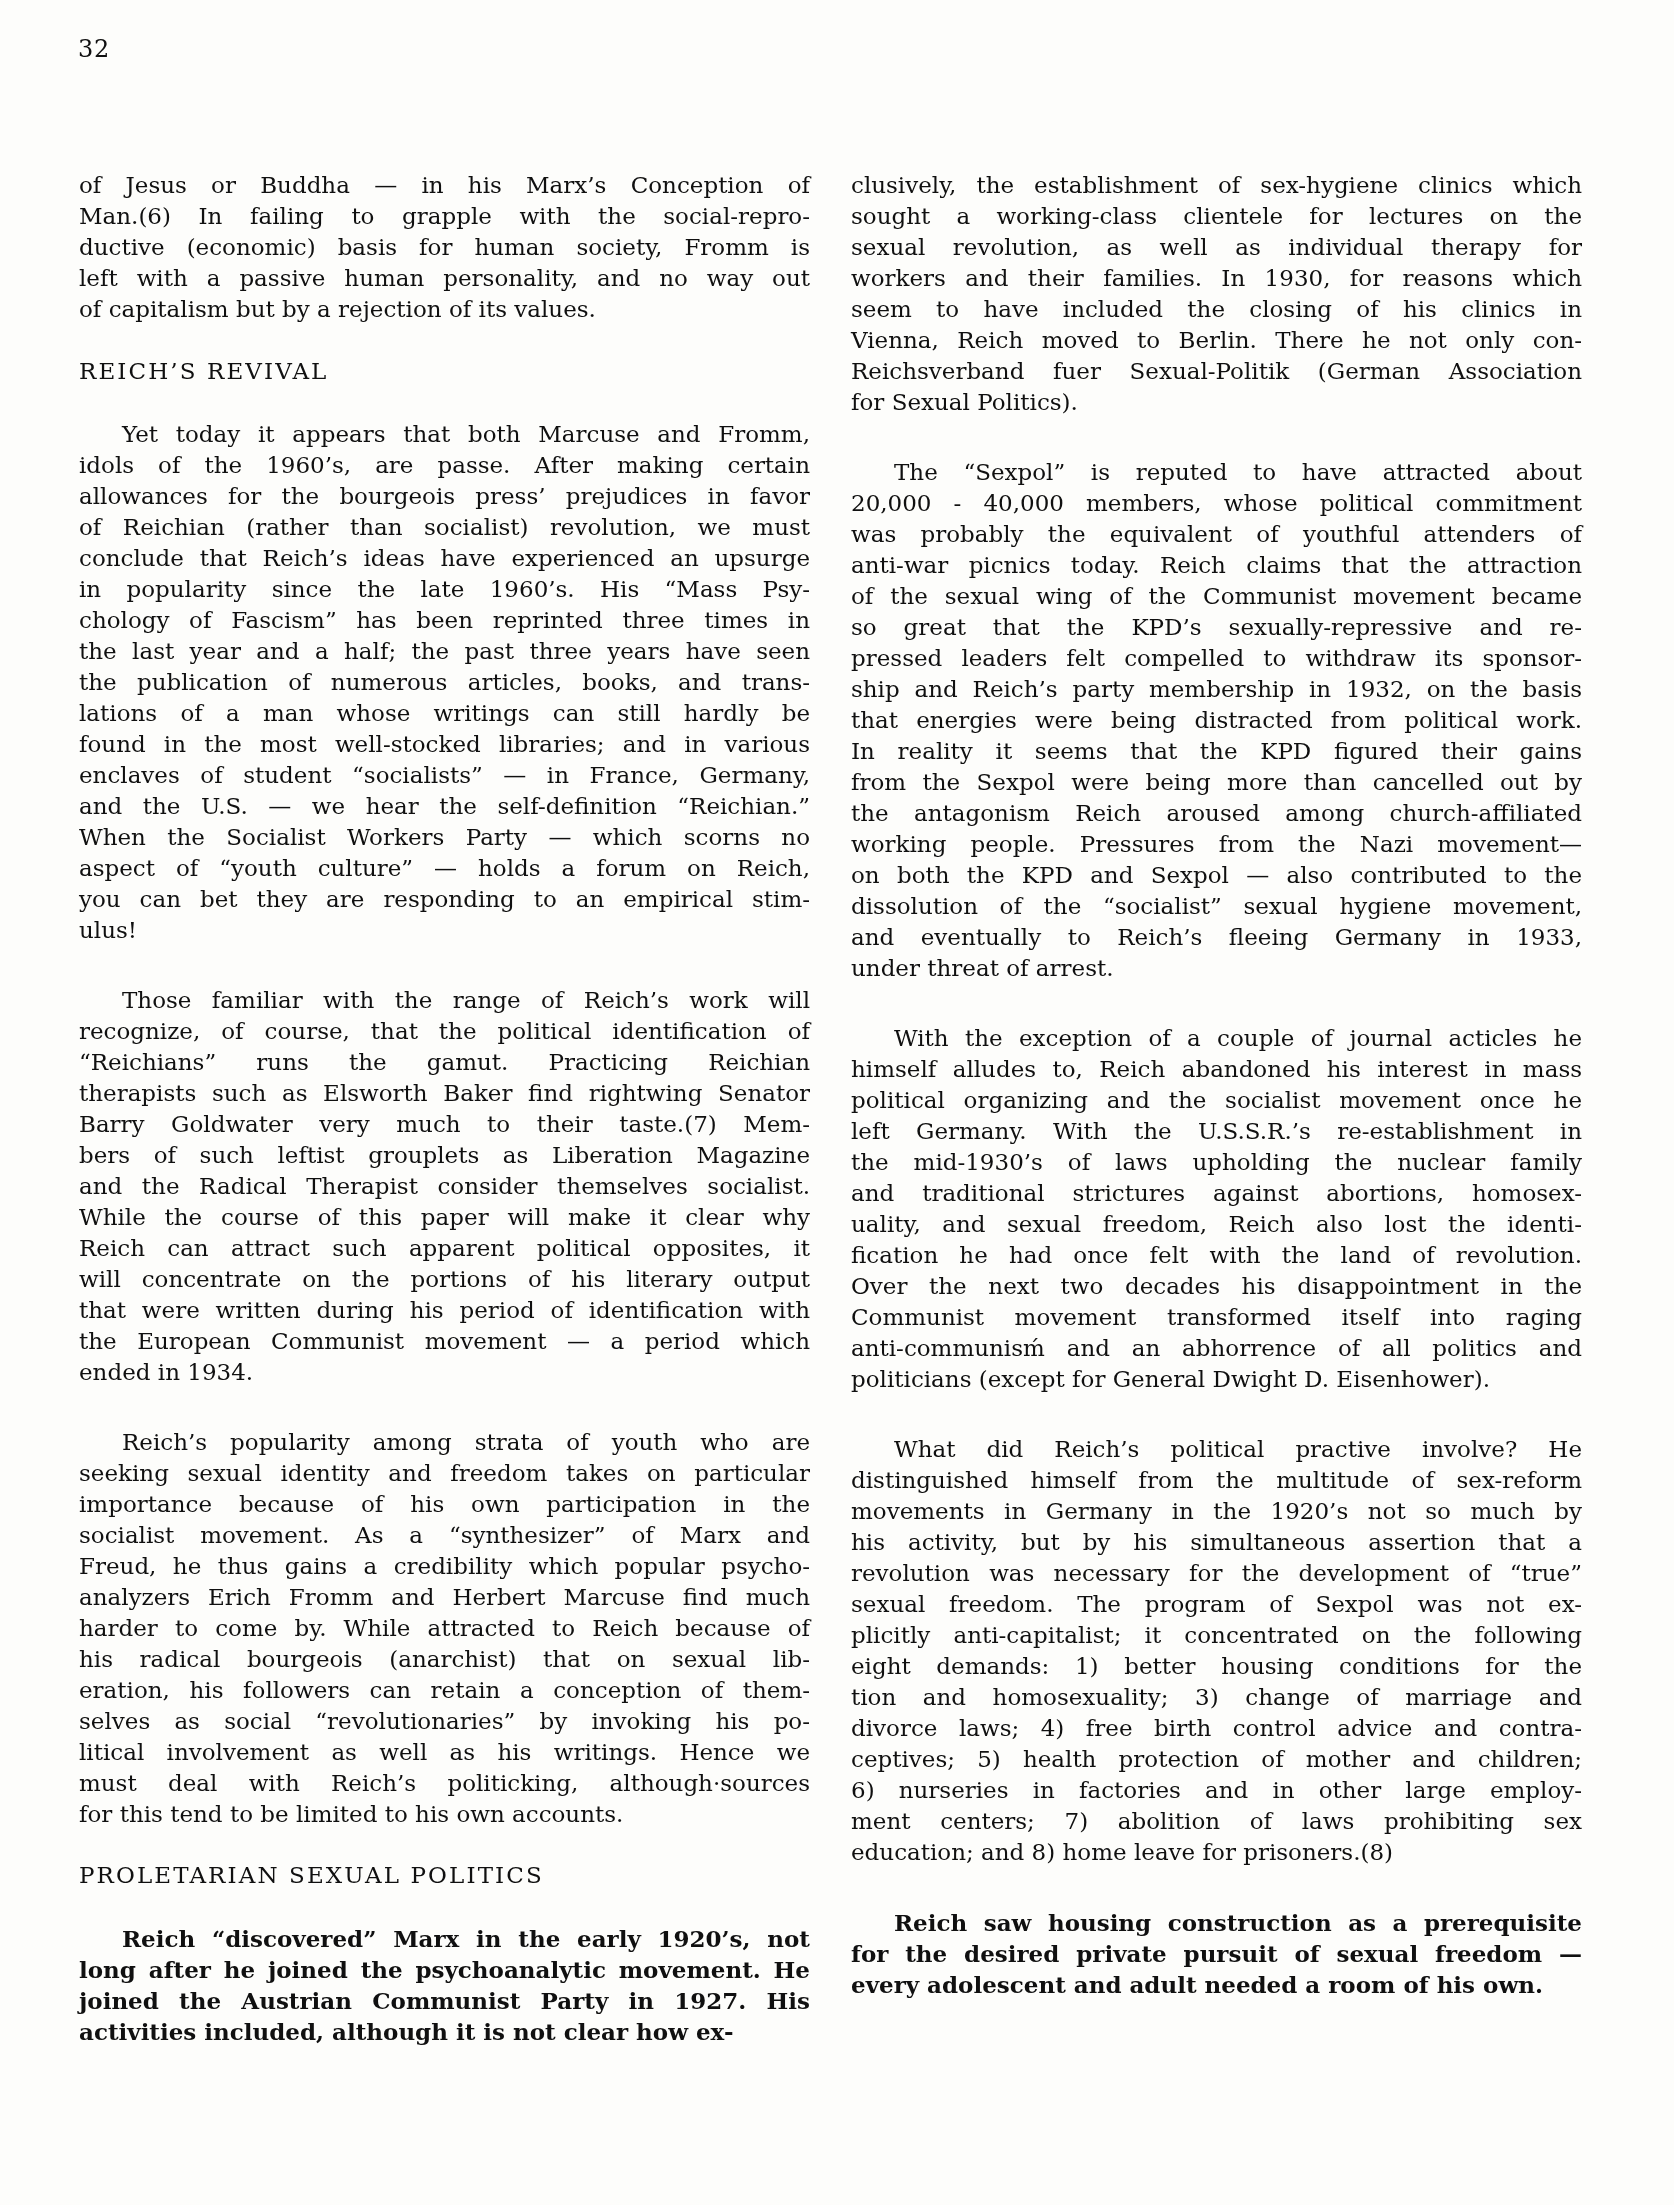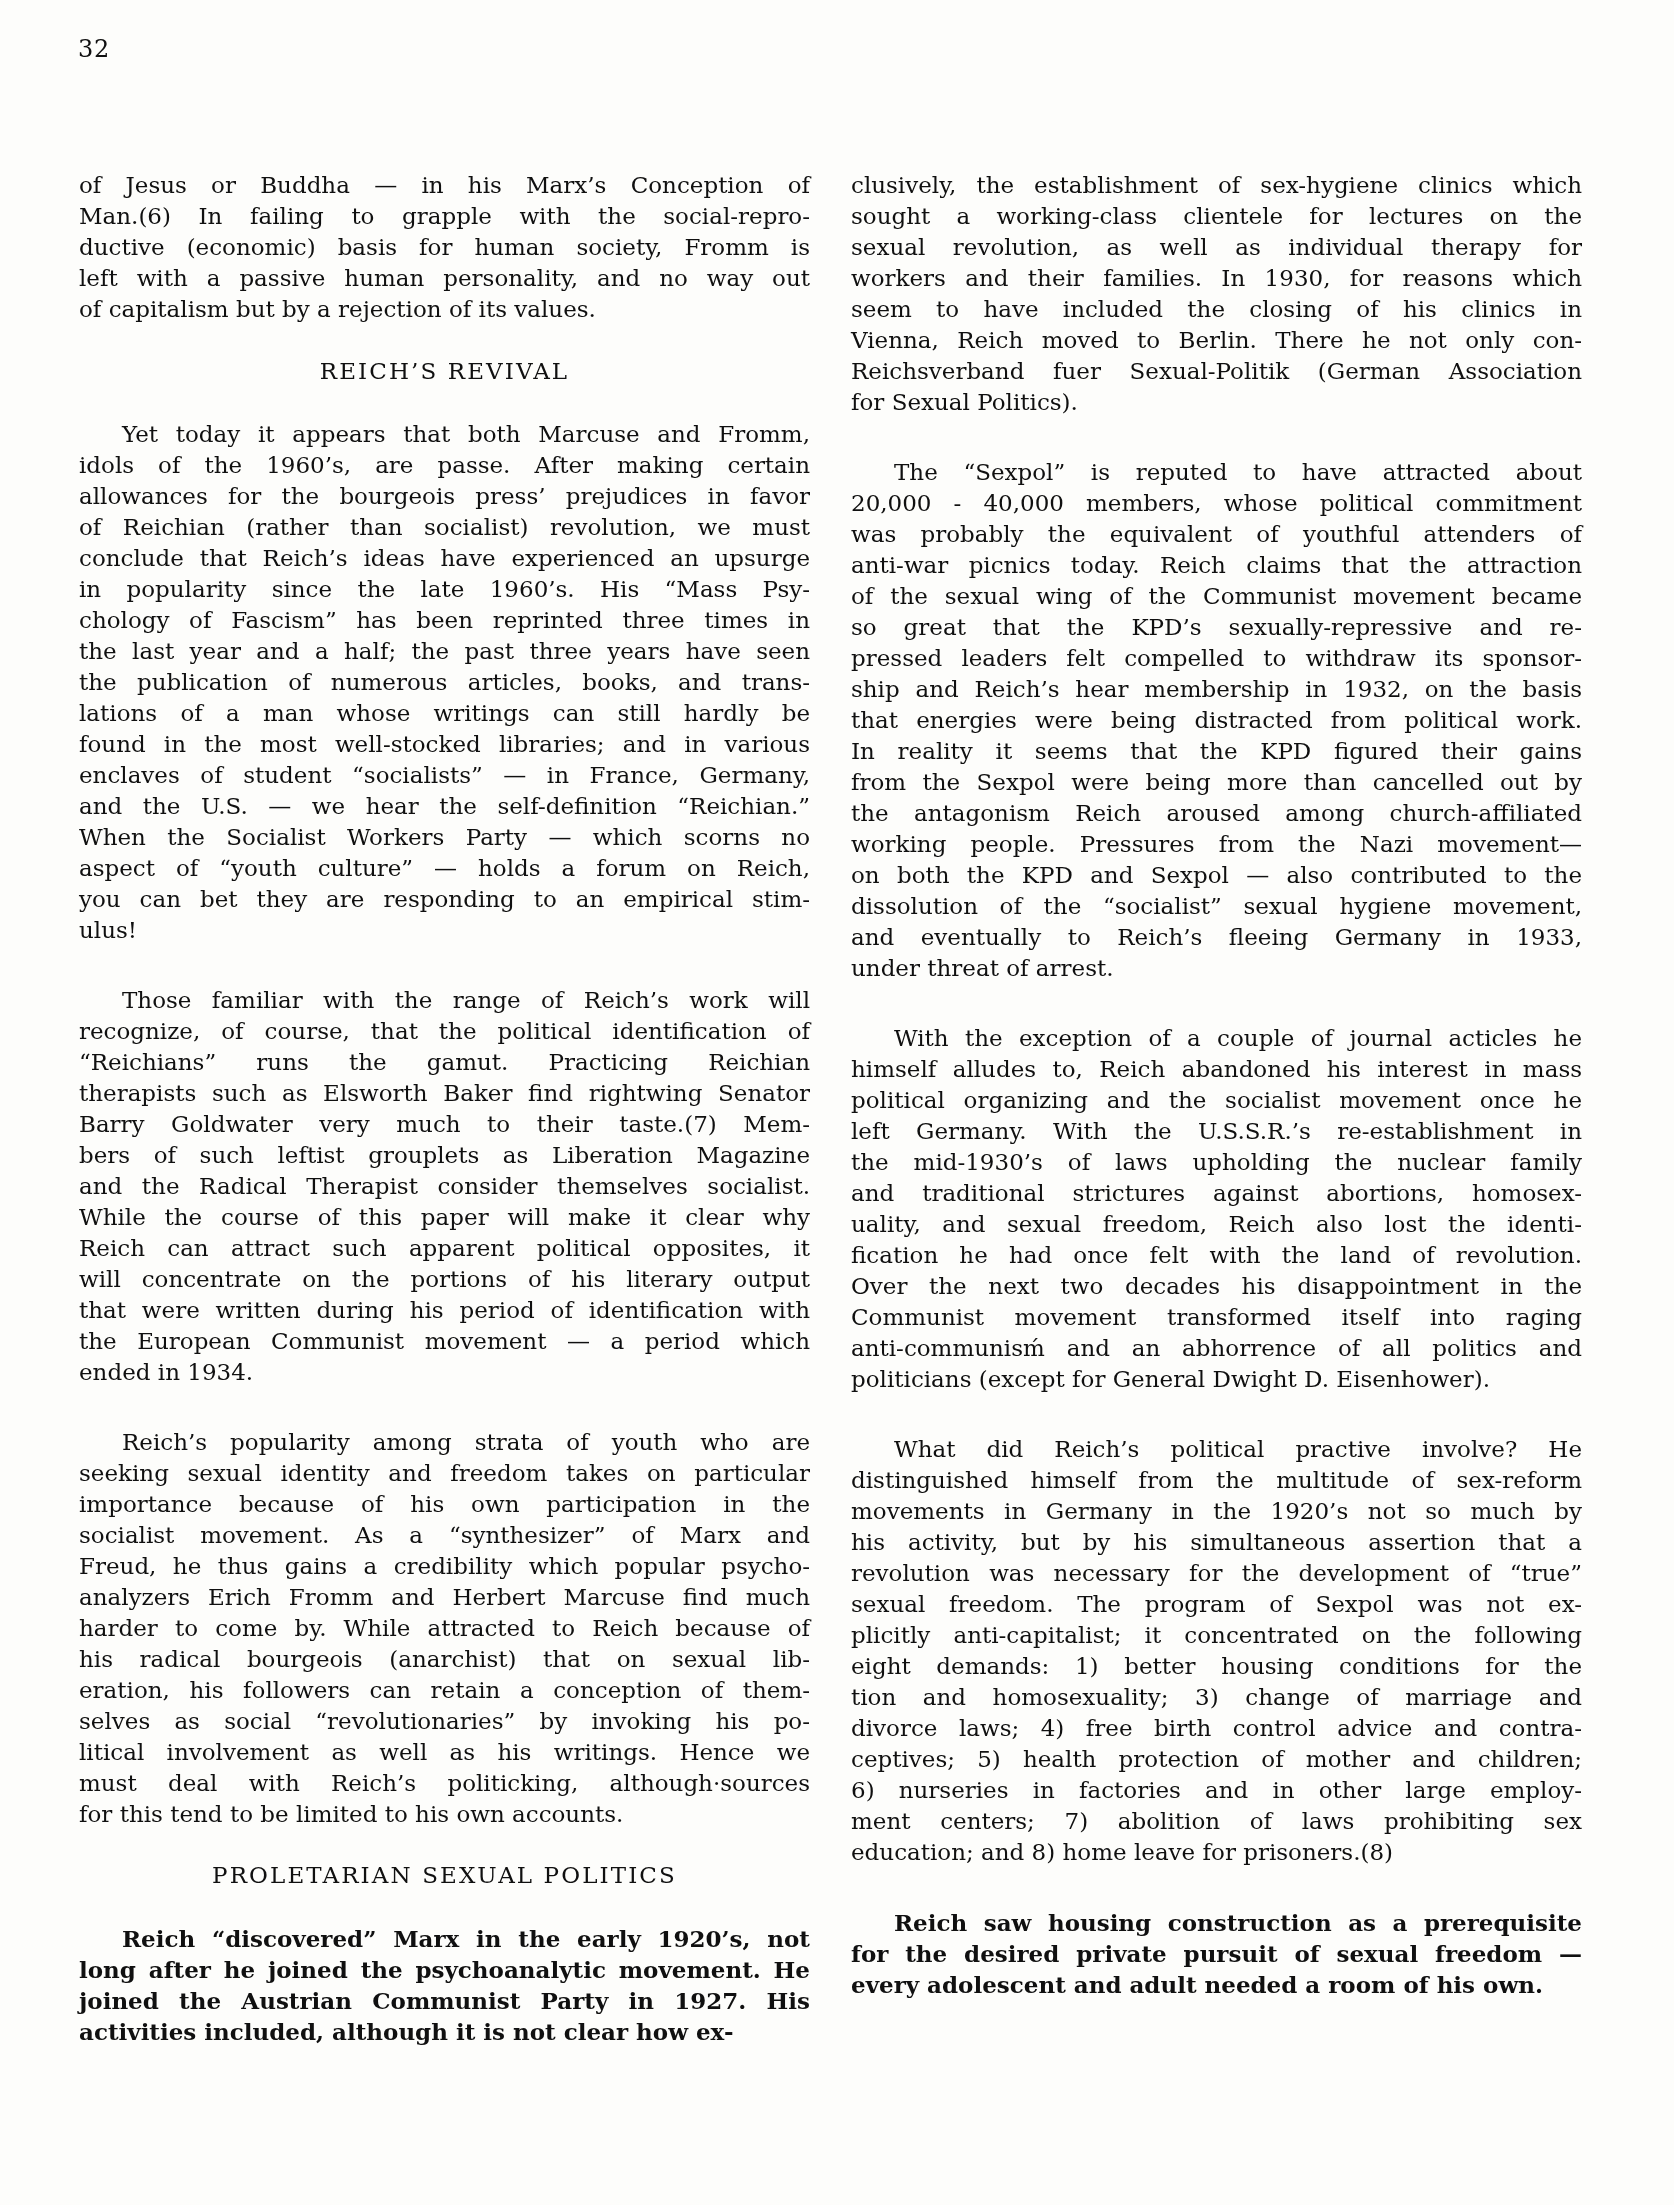--- a/index.html
+++ b/index.html
@@ -29,21 +29,21 @@
     gap: 41px;
   }
   .col { width: 731px; font-size: 23px; line-height: 31px; }
   .para { margin: 0 0 39px 0; }
   .para:last-child { margin-bottom: 0; font-weight: bold; }
   .line { text-align: justify; white-space: normal; }
   .line.just { text-align-last: justify; }
   .line.ind { text-indent: 43px; }
   .heading {
     margin: -8.4px 0 32px 0;
-    text-align: center;
+    text-align: left;
     letter-spacing: 2.1px;
     font-size: 23px;
   }
 </style>
 </head>
 <body>
 
 <div class="page">
   <div class="page-number">32</div>
   <div class="columns">
@@ -125,21 +125,21 @@
           <div class="line">for Sexual Politics).</div>
         </div>
         <div class="para">
           <div class="line just ind">The “Sexpol” is reputed to have attracted about</div>
           <div class="line just">20,000 - 40,000 members, whose political commitment</div>
           <div class="line just">was probably the equivalent of youthful attenders of</div>
           <div class="line just">anti-war picnics today.  Reich claims that the attraction</div>
           <div class="line just">of the sexual wing of the Communist movement became</div>
           <div class="line just">so great that the KPD’s sexually-repressive and re-</div>
           <div class="line just">pressed leaders felt compelled to withdraw its sponsor-</div>
-          <div class="line just">ship and Reich’s hear membership in 1932, on the basis</div>
+          <div class="line just">ship and Reich’s party membership in 1932, on the basis</div>
           <div class="line just">that energies were being distracted from political work.</div>
           <div class="line just">In reality it seems that the KPD figured their gains</div>
           <div class="line just">from the Sexpol were being more than cancelled out by</div>
           <div class="line just">the antagonism Reich aroused among church-affiliated</div>
           <div class="line just">working people.  Pressures from the Nazi movement—</div>
           <div class="line just">on both the KPD and Sexpol — also contributed to the</div>
           <div class="line just">dissolution of the “socialist” sexual hygiene movement,</div>
           <div class="line just">and eventually to Reich’s fleeing Germany in 1933,</div>
           <div class="line">under threat of arrest.</div>
         </div>

